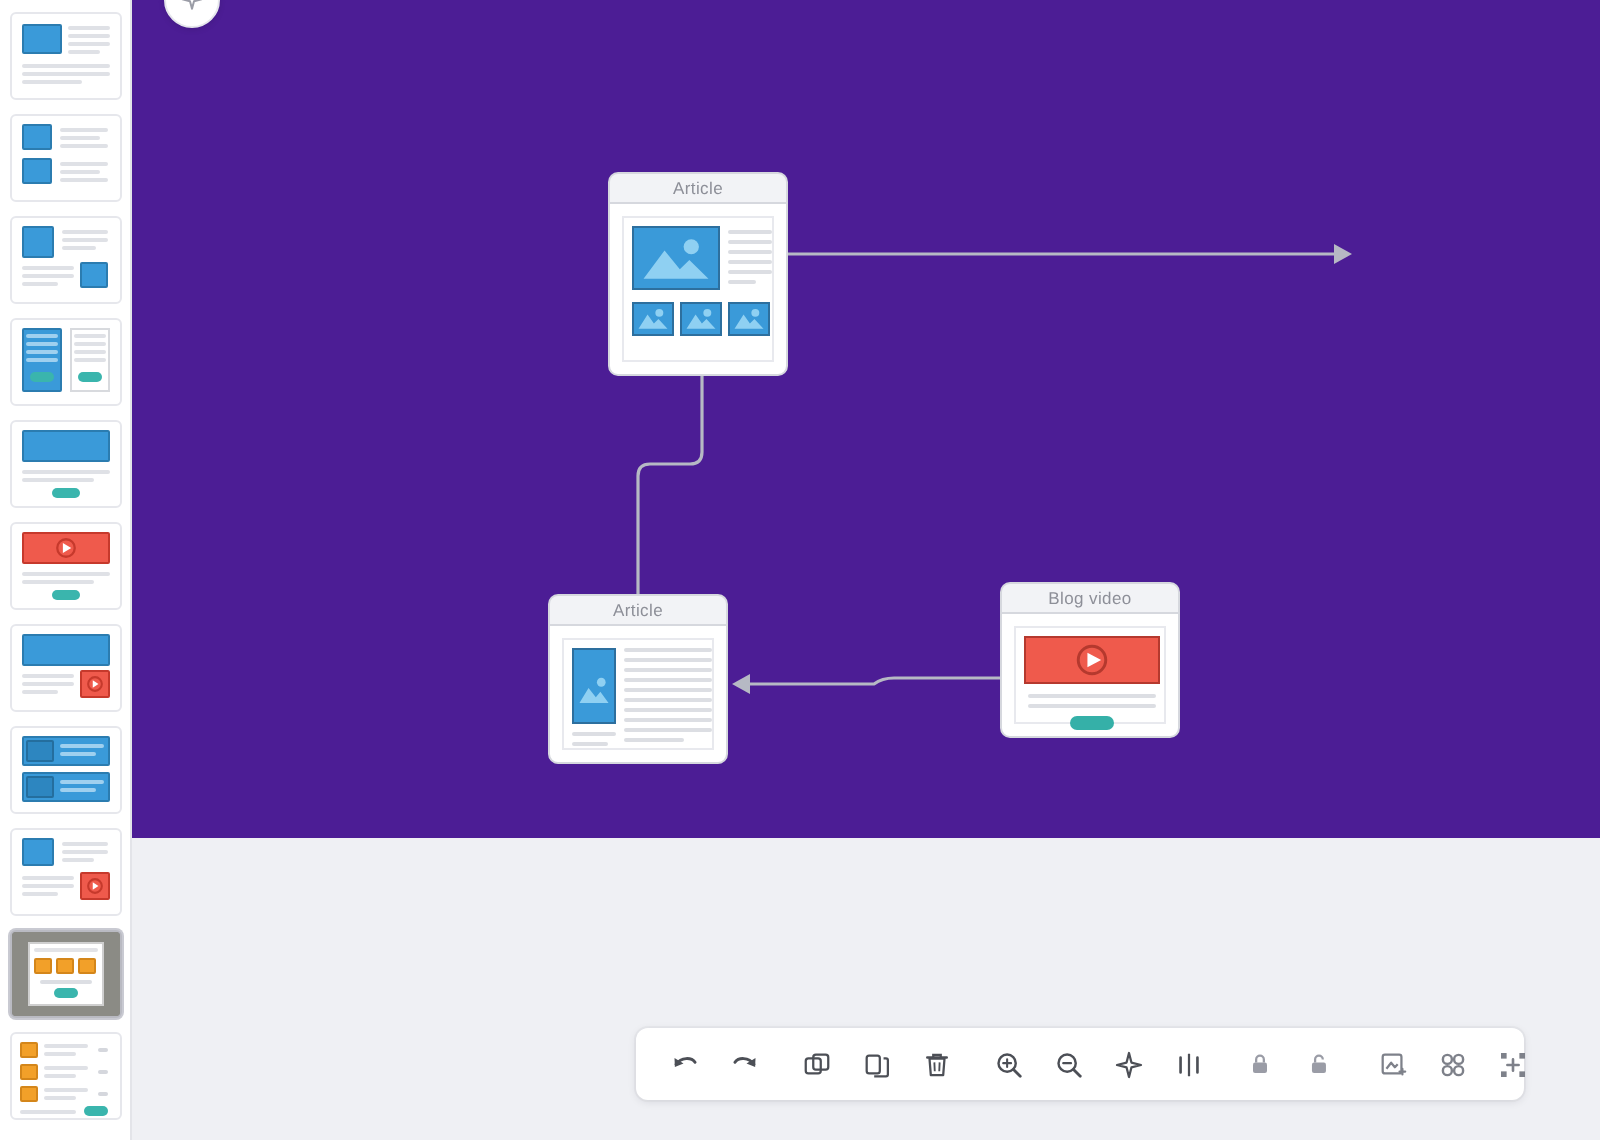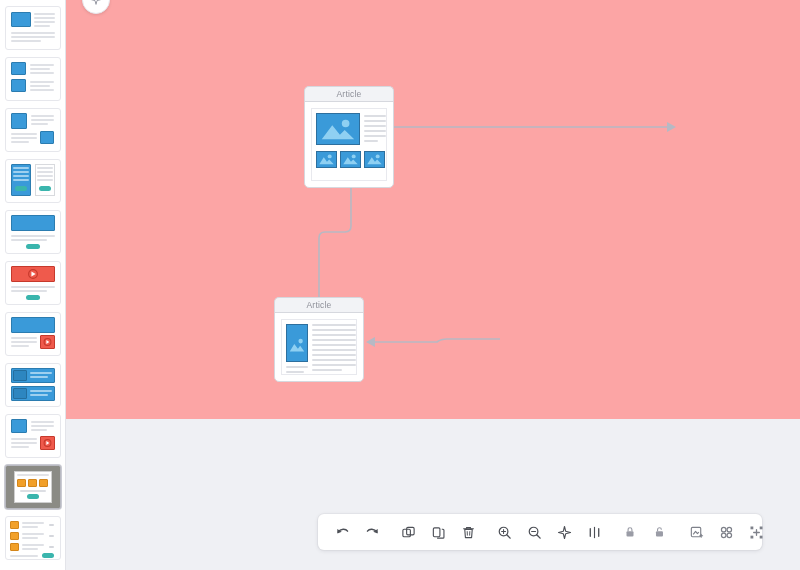--- a/index.html
+++ b/index.html
@@ -8,21 +8,21 @@
     overflow: hidden;
     font-family: "Liberation Sans", sans-serif;
     background: #eff0f4;
   }
   #app { position: relative; width: 800px; height: 570px; }
 
   
   #canvas {
     position: absolute; left: 0; top: 0;
     width: 800px; height: 419px;
-    background: #fca5a5;
+    background: #4c1d95;
   }
 
   
   #sidebar {
     position: absolute; left: 0; top: 0;
     width: 66px; height: 570px;
     background: #ffffff;
     border-right: 1px solid #e3e4e9;
     overflow: hidden;
     padding-top: 2px;
@@ -223,20 +223,38 @@
           <div class="c-line" style="left:30px; top:39px; width:44px;"></div>
           <div class="c-line" style="left:30px; top:44px; width:44px;"></div>
           <div class="c-line" style="left:30px; top:49px; width:30px;"></div>
 
           <div class="c-line" style="left:4px; top:46px; width:22px;"></div>
           <div class="c-line" style="left:4px; top:51px; width:18px;"></div>
         </div>
       </div>
     </div>
 
+    <div class="node" style="left:500px; top:291px; width:90px;">
+      <div class="node-header">
+        <span class="node-title">Blog video</span>
+      </div>
+      <div class="node-body" style="height:63px;">
+        <div class="node-inner">
+          <div class="c-img red" style="left:4px; top:4px; width:68px; height:24px;">
+            <svg class="glyph" viewBox="0 0 68 24">
+              <circle cx="34" cy="12" r="7.5" fill="none" stroke="#b5392e" stroke-width="1.6"></circle>
+              <polygon points="31.5,8 39,12 31.5,16" fill="#ffffff"></polygon>
+            </svg>
+          </div>
+          <div class="c-line" style="left:6px; top:33px; width:64px;"></div>
+          <div class="c-line" style="left:6px; top:38px; width:64px;"></div>
+          <div class="c-pill" style="left:27px; top:44px; width:22px; height:7px;"></div>
+        </div>
+      </div>
+    </div>
 
   </div>
 
   <div id="sidebar">
 
     <div class="thumb">
       <div class="t-img" style="left:5px; top:5px; width:20px; height:15px;"></div>
       <div class="t-line" style="left:28px; top:6px; width:21px;"></div>
       <div class="t-line" style="left:28px; top:10px; width:21px;"></div>
       <div class="t-line" style="left:28px; top:14px; width:21px;"></div>

